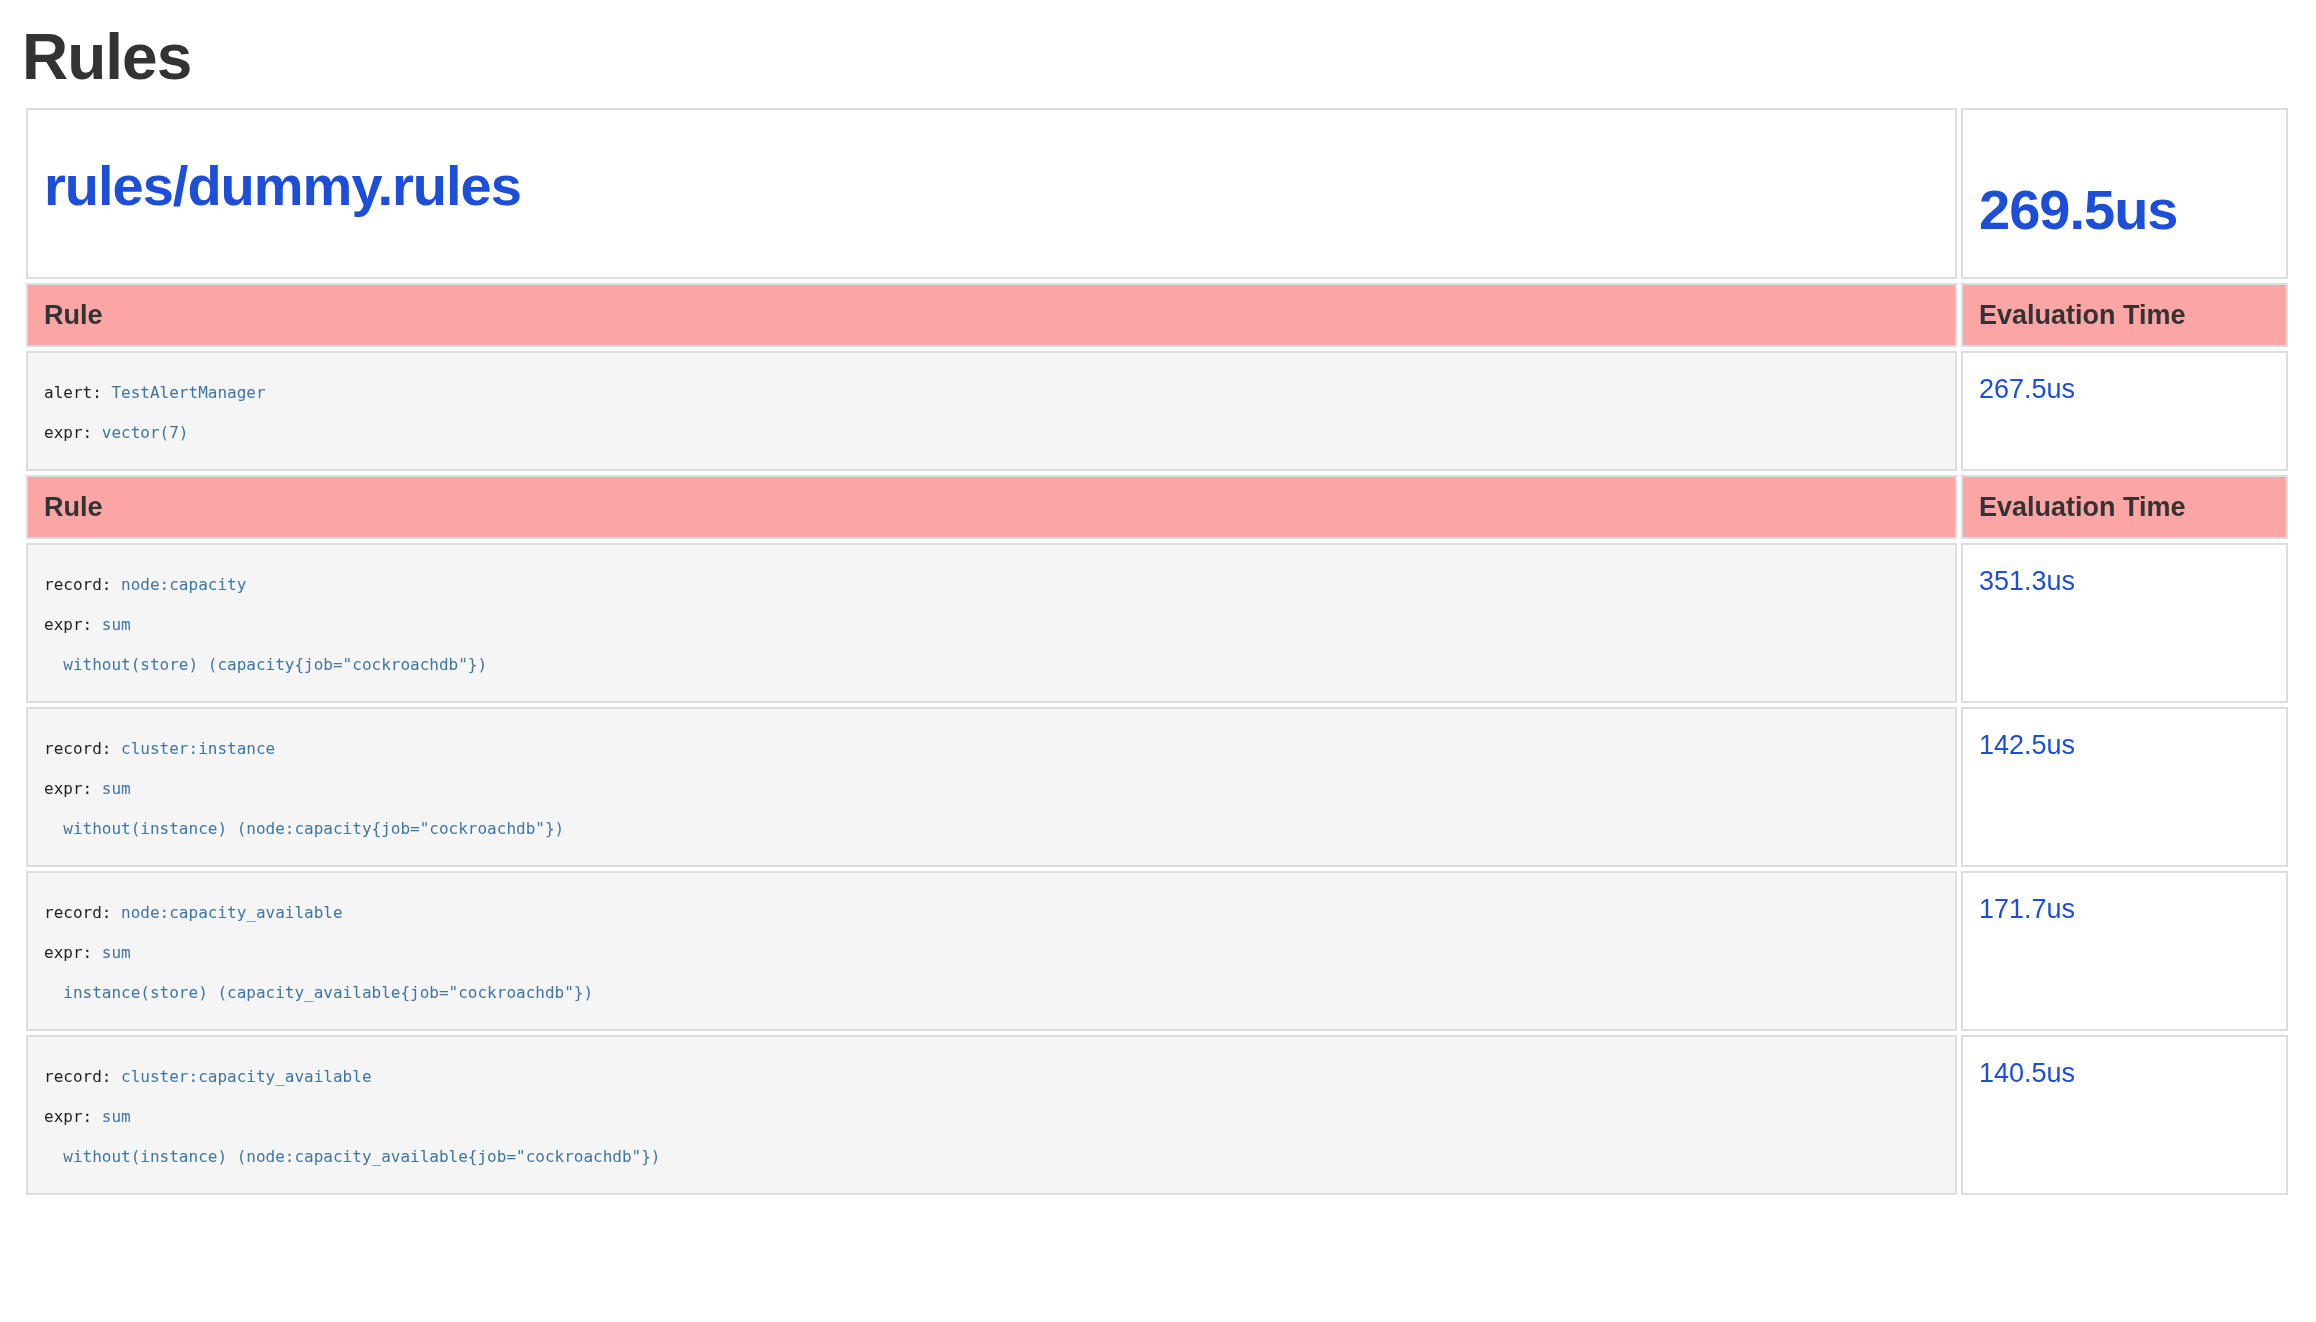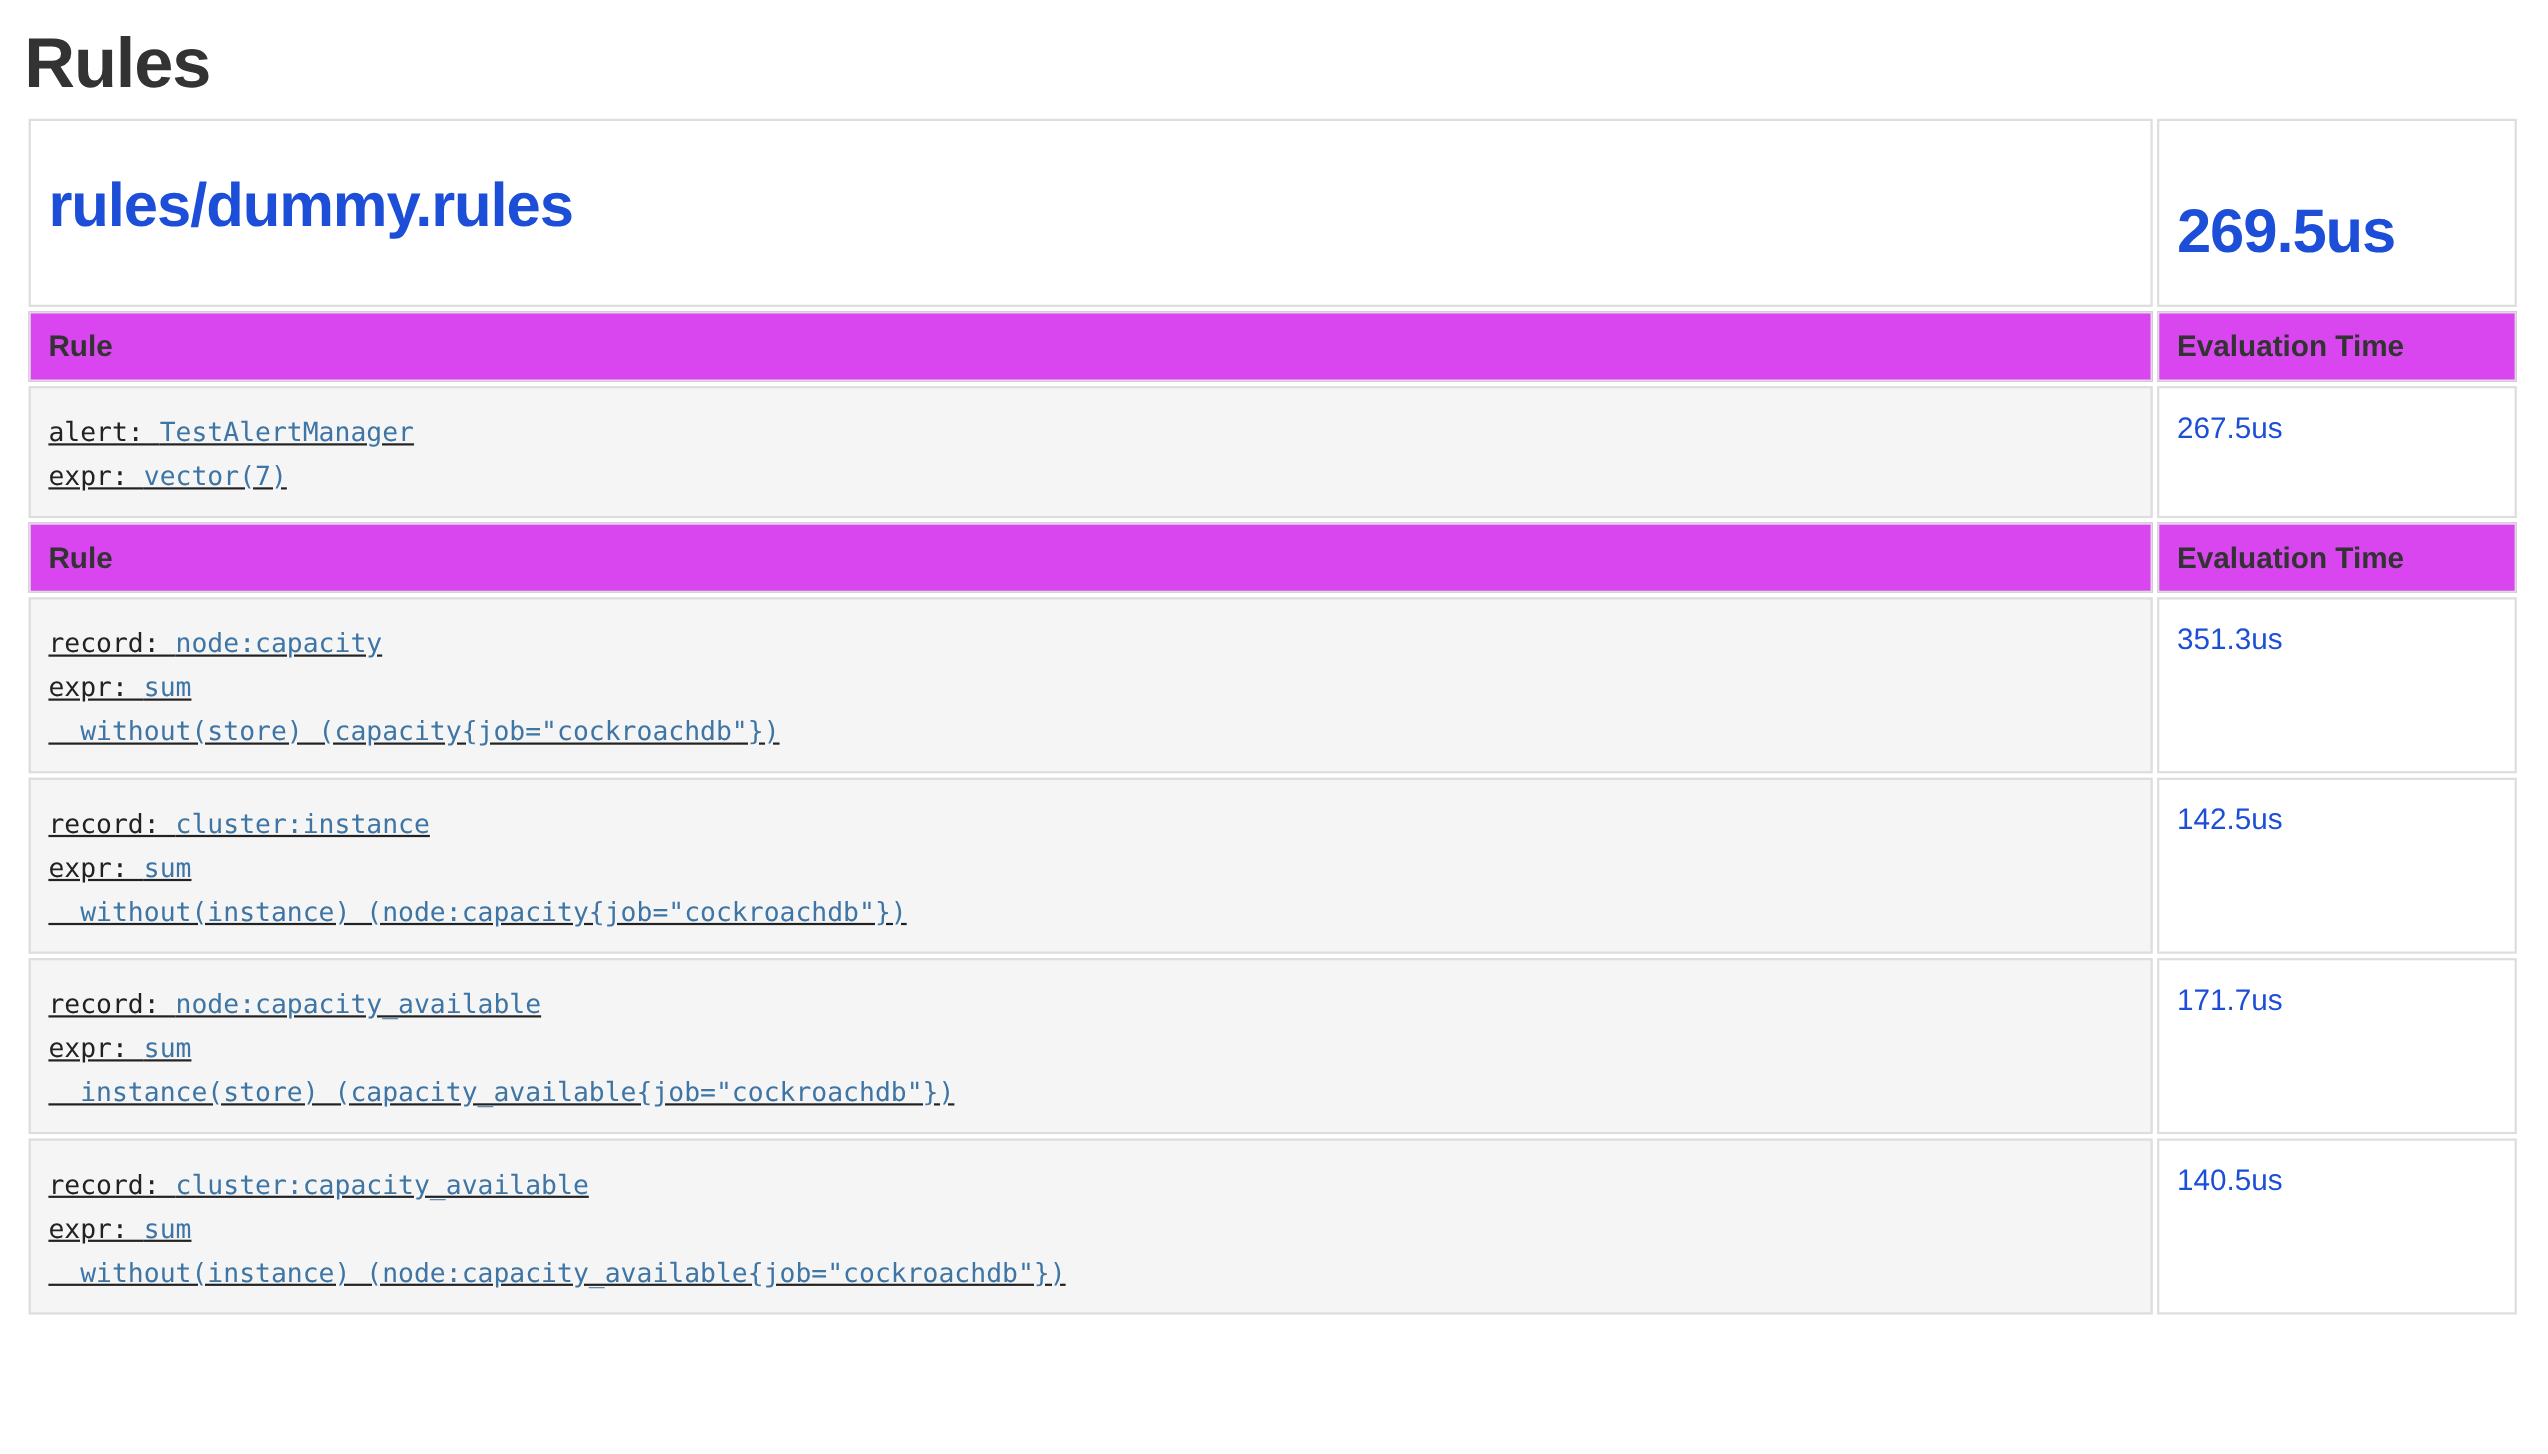--- a/index.html
+++ b/index.html
@@ -55,42 +55,41 @@
     letter-spacing: -1px;
   }
 
   
   th.col-header {
     padding: 14px 16px;
     font-size: 27px;
     font-weight: bold;
     color: #333333;
     line-height: 32px;
-    background: #d946ef;
+    background: #fca5a5;
   }
 
   
   td.rule-cell {
     background: #f5f5f5;
     padding: 20px 16px 16px 16px;
   }
   td.time-cell {
     background: #ffffff;
     padding: 20px 16px 16px 16px;
     font-size: 27px;
     color: #1d4ed8;
     line-height: 32px;
   }
   .code-line {
     font-family: "DejaVu Sans Mono", monospace;
-    font-size: 24px;
+    font-size: 16px;
     line-height: 40px;
     white-space: pre;
     color: #222222;
-    text-decoration: underline;
   }
   .code-key { color: #222222; }
   .code-val { color: #3e75a5; text-decoration: none; cursor: pointer; }
 </style>
 </head>
 <body>
 
 <div class="page">
   <h1 class="page-title">Rules</h1>
 

